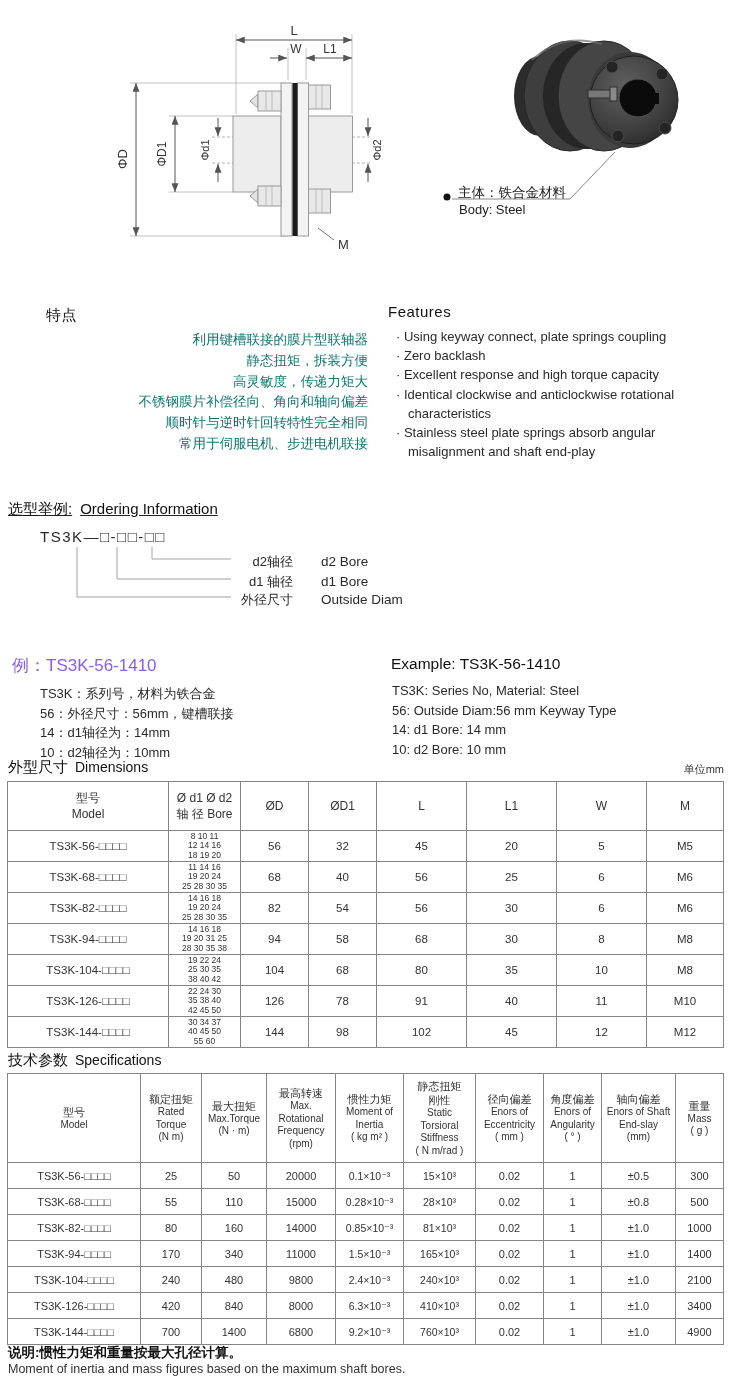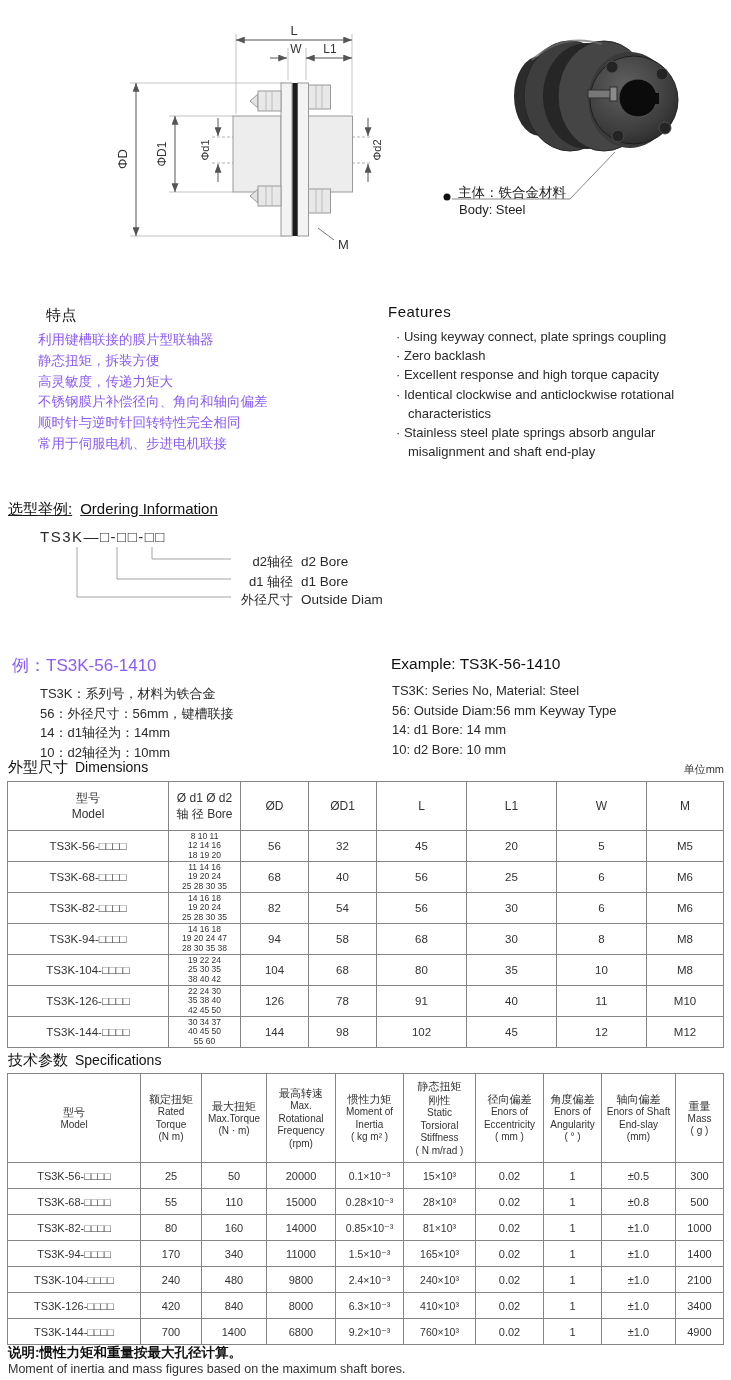--- a/index.html
+++ b/index.html
@@ -8,34 +8,34 @@
   .abs{position:absolute;}
   svg text{font-family:"Liberation Sans","DejaVu Sans",sans-serif;fill:#333;}
 
   
   .caption-cn{left:458px;top:184px;font-size:13.5px;color:#1d1d1d;}
   .caption-en{left:459px;top:202px;font-size:13px;color:#1d1d1d;}
 
   
   .sec-title{font-size:15px;color:#111;letter-spacing:.5px;}
   .feat-cn-title{left:10px;top:306px;margin-left:36px;}
-  .feat-cn-list{left:38px;top:330px;width:330px;font-size:13.5px;line-height:20.8px;color:#8b5cf6;}
+  .feat-cn-list{left:38px;top:330px;width:330px;font-size:13.5px;line-height:20.8px;color:#0f766e;text-align:right;}
   .feat-en-title{left:388px;top:303px;}
   .feat-en-list{left:396px;top:327px;width:335px;font-size:13px;line-height:19.2px;color:#2a2a2a;}
   .feat-en-list .item{padding-left:12px;text-indent:-12px;}
   .feat-en-list .item::before{content:"· ";}
 
   
   .ordering-title{left:8px;top:500px;text-decoration:underline;}
   .ordering-title .t-cn{font-size:15px;color:#111;}
   .ordering-title .t-en{font-size:15px;color:#111;margin-left:8px;}
   .order-code{left:40px;top:528px;font-size:15px;letter-spacing:1.5px;color:#2a2a2a;}
   .olabel{height:15px;}
   .ol-cn{display:inline-block;width:62px;text-align:right;font-size:13px;color:#2a2a2a;}
-  .ol-en{margin-left:8px;font-size:13.5px;color:#2a2a2a;}
+  .ol-en{margin-left:28px;font-size:13.5px;color:#2a2a2a;}
 
   
   .example-cn{left:12px;top:654px;}
   .example-en{left:391px;top:655px;}
   .ex-title-cn{font-size:17px;color:#8b5cf6;}
   .ex-title-en{font-size:15.5px;color:#111;}
   .ex-lines-cn{margin:7px 0 0 28px;font-size:13px;line-height:19.5px;color:#2a2a2a;}
   .ex-lines-en{margin:8px 0 0 1px;font-size:13px;line-height:19.5px;color:#2a2a2a;}
 
   
@@ -300,21 +300,21 @@
           <td class="cell-d1">54</td>
           <td class="cell-l">56</td>
           <td class="cell-l1">30</td>
           <td class="cell-w">6</td>
           <td class="cell-m">M6</td>
         </tr>
         <tr>
           <td class="cell-model">TS3K-94-□□□□</td>
           <td class="cell-bore">
             <div class="stack-line">14 16 18</div>
-            <div class="stack-line">19 20 24 47</div>
+            <div class="stack-line">19 20 31 25</div>
             <div class="stack-line">28 30 35 38</div>
           </td>
           <td class="cell-d">94</td>
           <td class="cell-d1">58</td>
           <td class="cell-l">68</td>
           <td class="cell-l1">30</td>
           <td class="cell-w">8</td>
           <td class="cell-m">M8</td>
         </tr>
         <tr>

